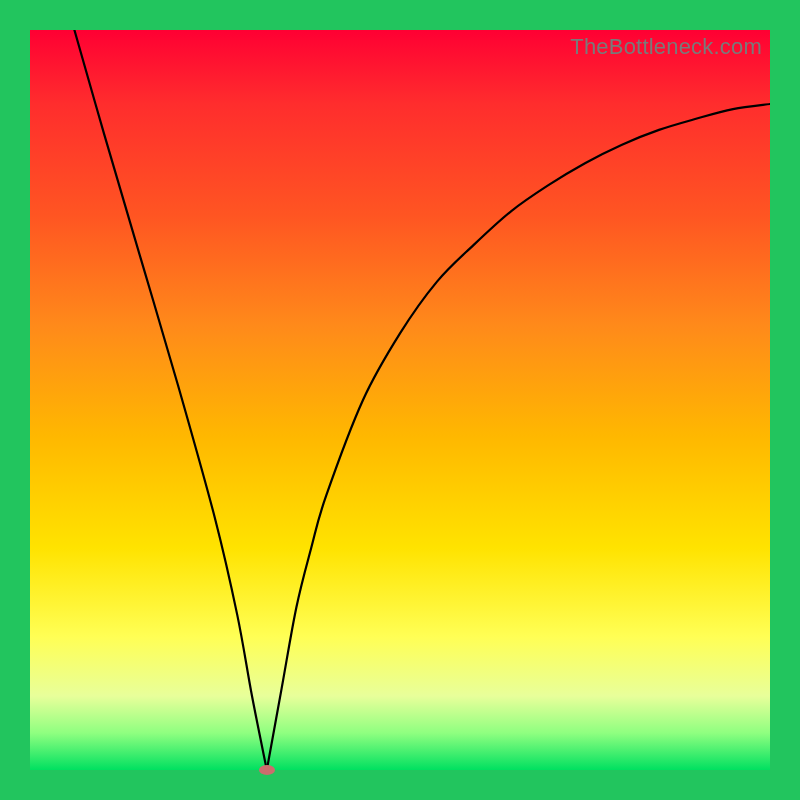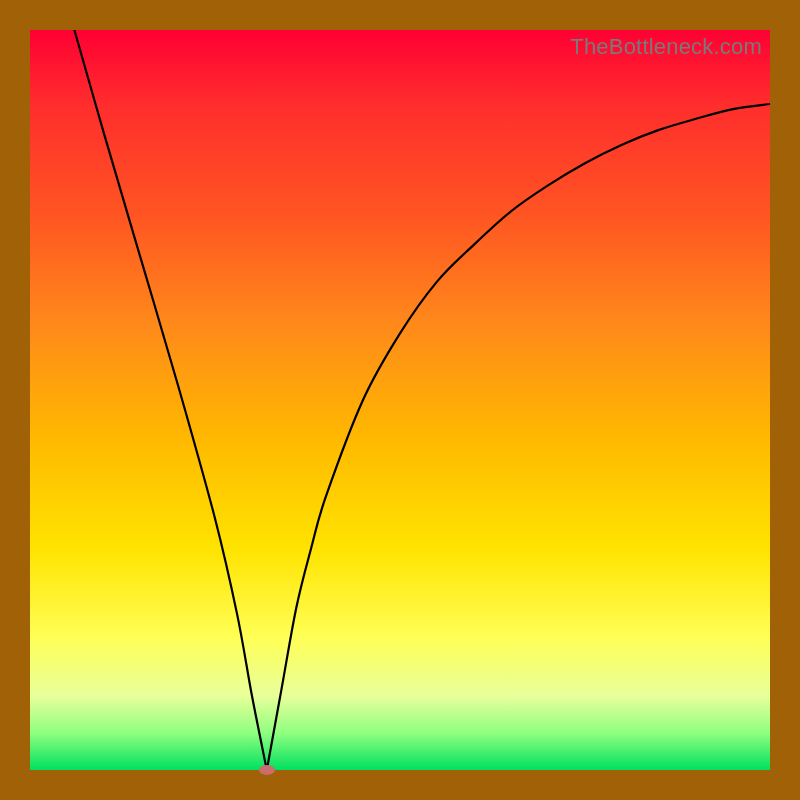--- a/index.html
+++ b/index.html
@@ -8,21 +8,21 @@
     width: 800px;
     height: 800px;
     background: #000;
     overflow: hidden;
     font-family: Arial, Helvetica, sans-serif;
   }
   .chart-root {
     position: relative;
     width: 800px;
     height: 800px;
-    background: #a16207;
+    background: #22c55e;
   }
   .plot-area {
     position: absolute;
     left: 30px;
     top: 30px;
     width: 740px;
     height: 740px;
     background: linear-gradient(
       to bottom,
       #ff0033 0%,

